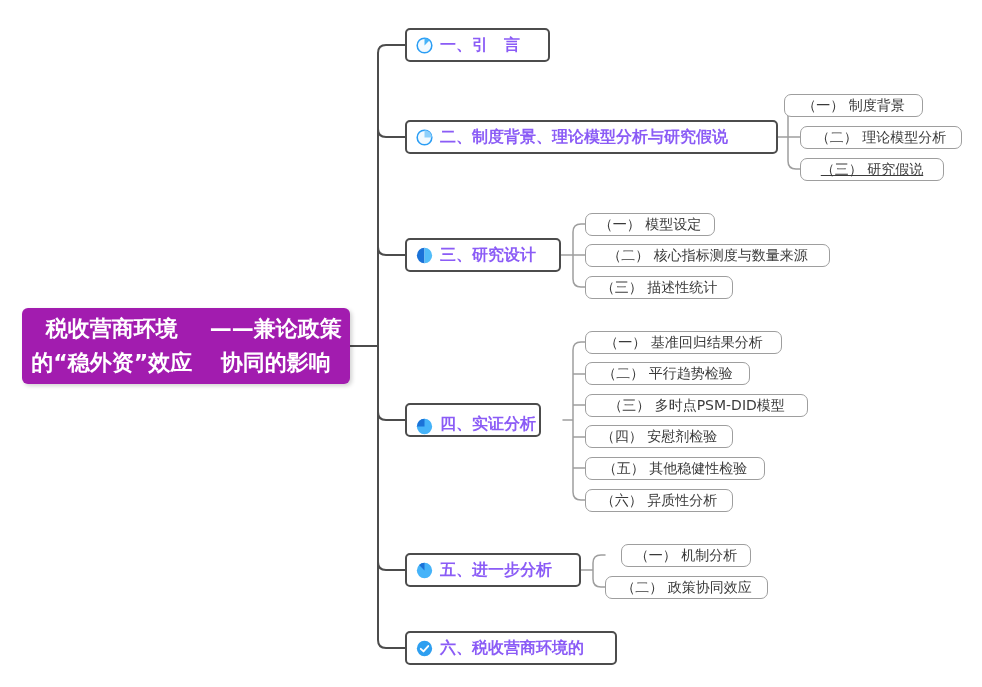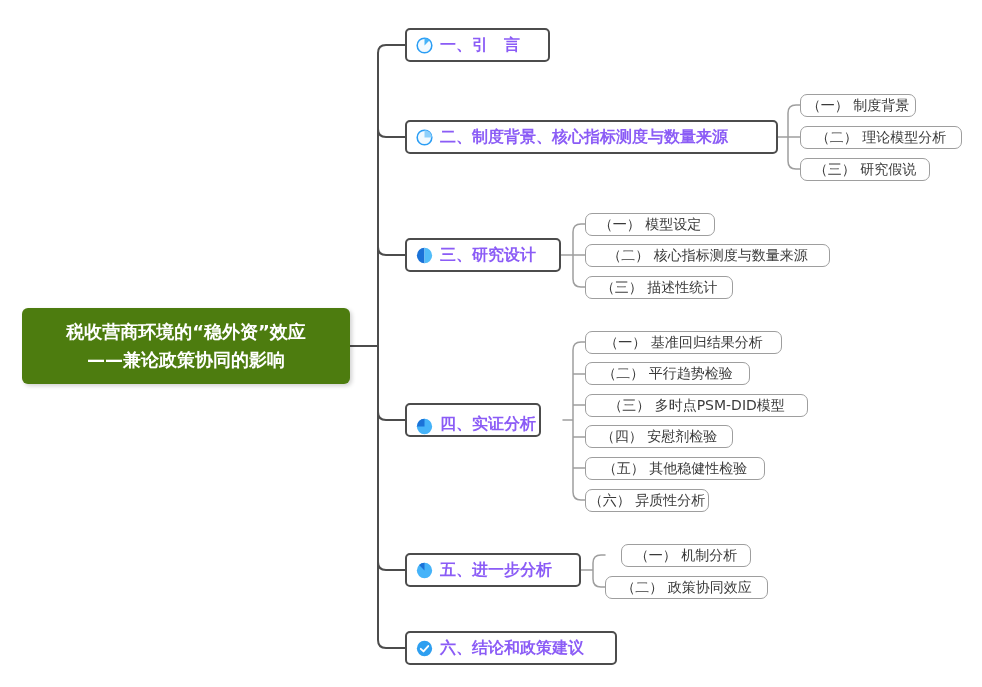--- a/index.html
+++ b/index.html
@@ -5,22 +5,22 @@
   html,body{margin:0;padding:0;background:#ffffff;}
   .canvas{
     position:relative;width:982px;height:687px;background:#ffffff;overflow:hidden;
     font-family:"DejaVu Sans","Liberation Sans",sans-serif;
   }
   svg.wires{position:absolute;left:0;top:0;pointer-events:none;}
 
   
   .root{
     position:absolute;left:22px;top:308px;width:328px;height:76px;
-    background:#4d7c0f;border-radius:6px;color:#ffffff;font-weight:bold;
-    font-size:18px;line-height:1.55;display:flex;flex-direction:column;
+    background:#a21caf;border-radius:6px;color:#ffffff;font-weight:bold;
+    font-size:22px;line-height:1.55;display:flex;
     align-items:center;justify-content:center;text-align:center;
     box-shadow:2px 2px 4px rgba(0,0,0,.18);
   }
 
   
   .topic{
     position:absolute;height:34px;background:#ffffff;
     border:2px solid #4c4c4c;border-radius:5px;box-sizing:border-box;
     display:flex;align-items:center;padding:0 8px 0 9px;gap:7px;
     font-size:16px;font-weight:bold;color:#8b5cf6;white-space:nowrap;
@@ -33,34 +33,34 @@
   .b5{left:405px;top:553px;width:176px;}
   .b6{left:405px;top:631px;width:212px;}
 
   
   .sub{
     position:absolute;height:23px;background:#ffffff;
     border:1px solid #9e9e9e;border-radius:7px;box-sizing:border-box;
     display:flex;align-items:center;justify-content:center;
     font-size:14px;color:#3a3a3a;white-space:nowrap;
   }
-  .s2a{left:800px;top:94px;width:116px;}
+  .s2a{left:784px;top:94px;width:139px;}
   .s2b{left:800px;top:126px;width:162px;}
-  .s2c{left:800px;top:158px;width:130px;}
+  .s2c{left:800px;top:158px;width:144px;text-decoration:underline;}
 
   .s3a{left:585px;top:213px;width:130px;}
   .s3b{left:585px;top:244px;width:245px;}
   .s3c{left:585px;top:276px;width:148px;}
 
   .s4a{left:585px;top:331px;width:197px;}
   .s4b{left:585px;top:362px;width:165px;text-align:right;}
   .s4c{left:585px;top:394px;width:223px;}
   .s4d{left:585px;top:425px;width:148px;}
   .s4e{left:585px;top:457px;width:180px;}
-  .s4f{left:585px;top:489px;width:124px;}
+  .s4f{left:585px;top:489px;width:148px;}
 
   .s5a{left:605px;top:544px;width:130px;margin-left:16px;}
   .s5b{left:605px;top:576px;width:163px;}
 </style>
 </head>
 <body>
 
 <div class="canvas">
 
   <svg class="wires" width="982" height="687">
@@ -97,21 +97,21 @@
     <span class="tlabel">一、引　言</span>
   </div>
 
   <div class="topic b2">
     <span class="icon">
       <svg viewBox="0 0 20 20" width="17" height="17">
         <circle cx="10" cy="10" r="8.6" fill="#f2faff" stroke="#2a9df4" stroke-width="1.8"></circle>
         <path d="M10,10 L10,1.4 A8.6,8.6 0 0 1 18.6,10 Z" fill="#8ed0fb"></path>
       </svg>
     </span>
-    <span class="tlabel">二、制度背景、核心指标测度与数量来源</span>
+    <span class="tlabel">二、制度背景、理论模型分析与研究假说</span>
   </div>
   <div class="sub s2a">（一） 制度背景</div>
   <div class="sub s2b">（二） 理论模型分析</div>
   <div class="sub s2c">（三） 研究假说</div>
 
   <div class="topic b3">
     <span class="icon">
       <svg viewBox="0 0 20 20" width="17" height="17">
         <path d="M10,1 A9,9 0 0 0 10,19 Z" fill="#1b72d8"></path>
         <path d="M10,1 A9,9 0 0 1 10,19 Z" fill="#52bdf9"></path>
@@ -151,16 +151,16 @@
   <div class="sub s5a">（一） 机制分析</div>
   <div class="sub s5b">（二） 政策协同效应</div>
 
   <div class="topic b6">
     <span class="icon">
       <svg viewBox="0 0 20 20" width="17" height="17">
         <circle cx="10" cy="10" r="9" fill="#2e9ff0"></circle>
         <path d="M5.6,10.4 L8.8,13.4 L14.4,7.1" fill="none" stroke="#ffffff" stroke-width="2.2" stroke-linecap="round" stroke-linejoin="round"></path>
       </svg>
     </span>
-    <span class="tlabel">六、结论和政策建议</span>
+    <span class="tlabel">六、税收营商环境的</span>
   </div>
 
 </div>
 
 </body></html>

